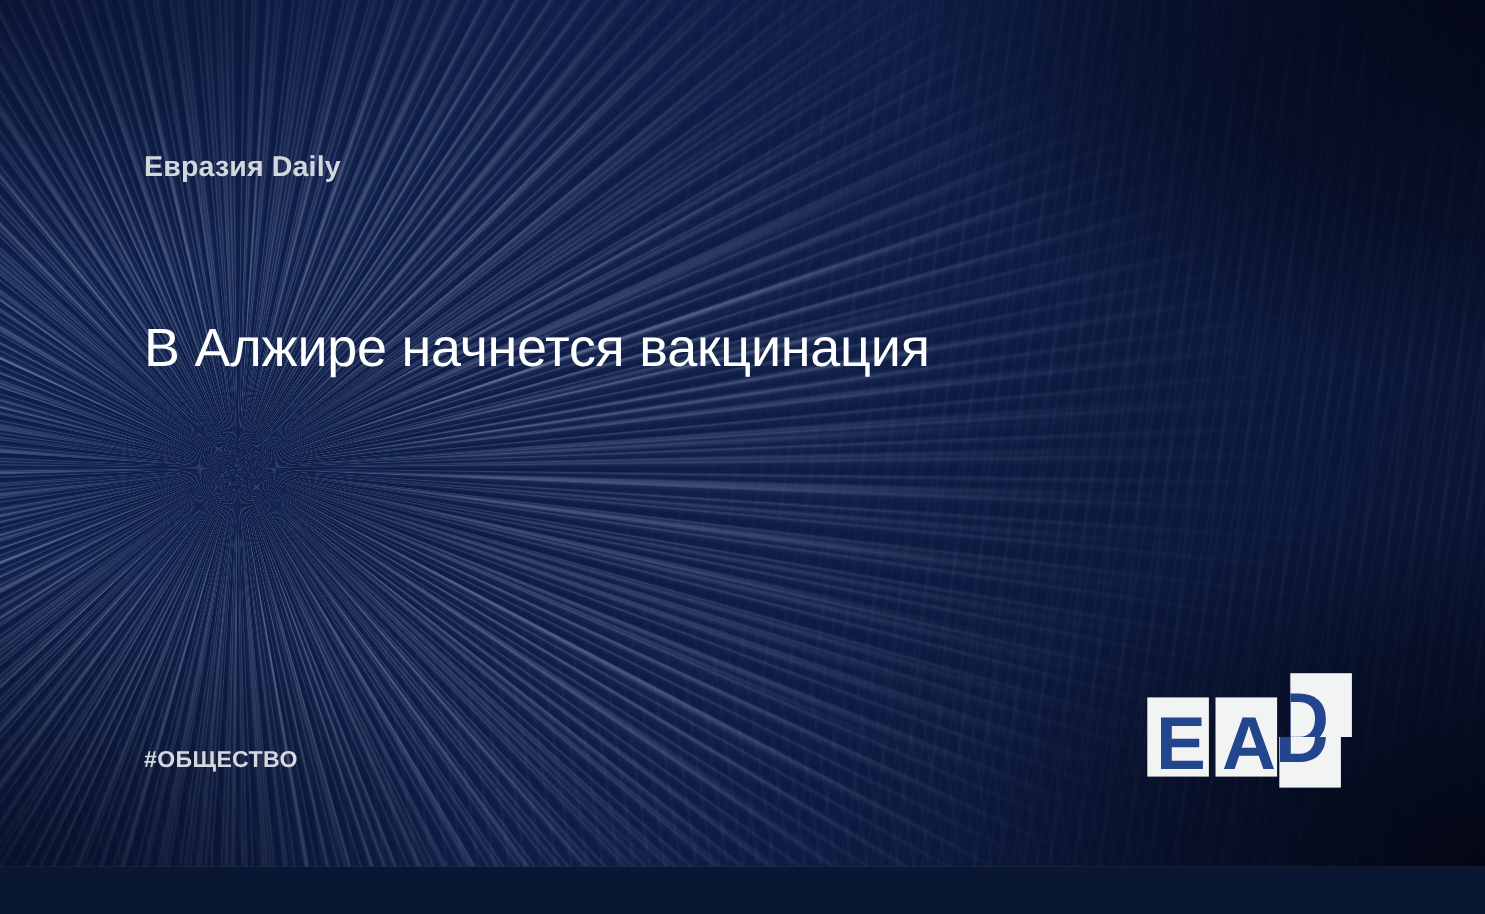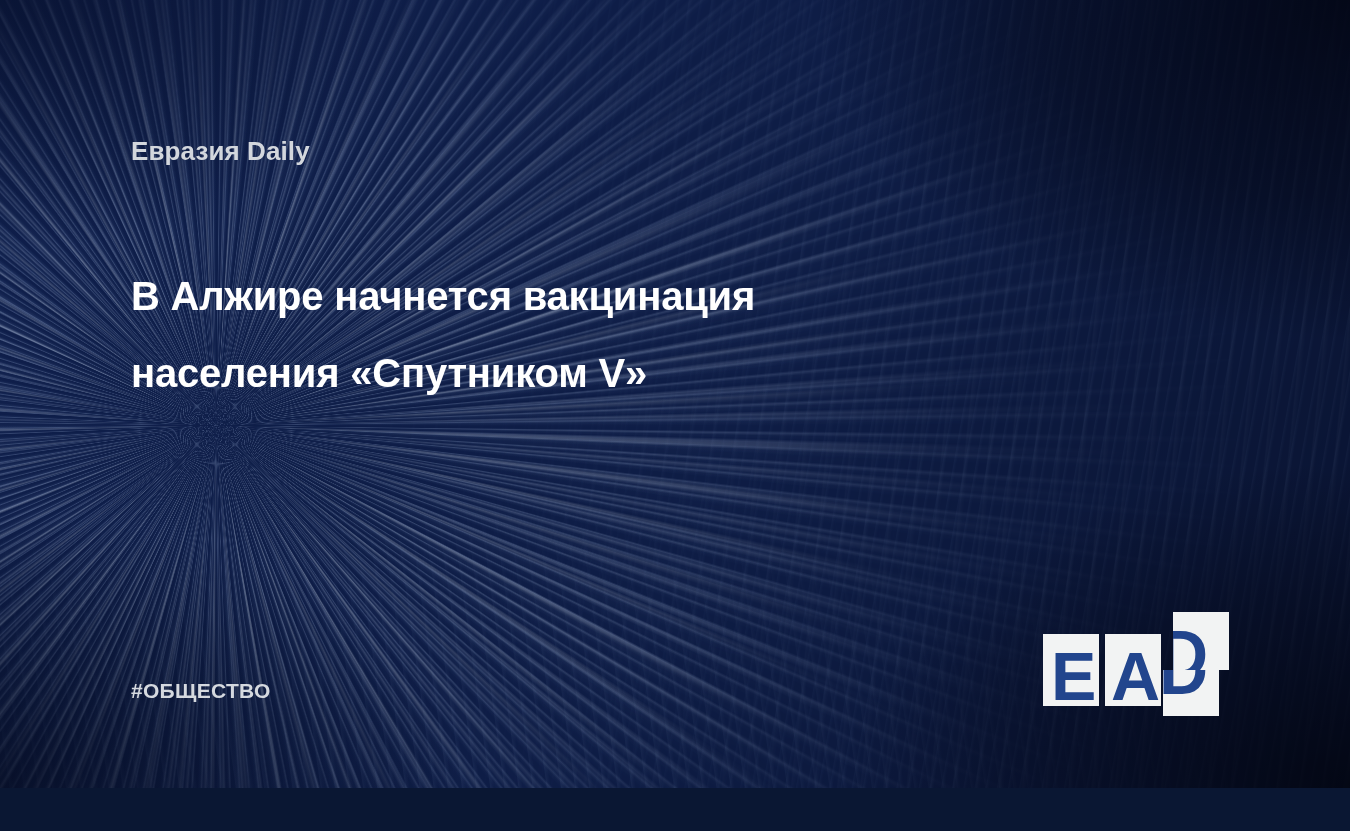--- a/index.html
+++ b/index.html
@@ -126,24 +126,24 @@
     font-size: 26px;
     font-weight: bold;
     color: #d3d7dd;
     letter-spacing: 0.1px;
     white-space: nowrap;
   }
 
   #headline {
     position: absolute;
     left: 131px;
-    top: 258px;
+    top: 279px;
     width: 900px;
-    font-size: 40px;
-    font-weight: bold;
+    font-size: 49px;
+    font-weight: normal;
     color: #ffffff;
     line-height: 77px;
     letter-spacing: -0.2px;
   }
   #headline .hl-line {
     display: block;
     white-space: nowrap;
   }
 
   #tag {
@@ -205,21 +205,20 @@
   <div class="bg-layer" id="bg-streaks-bottom"></div>
   <div class="bg-layer" id="bg-dark-corners"></div>
   <div class="bg-layer" id="bg-tint"></div>
 
   <div id="content">
 
     <div id="brand">Евразия Daily</div>
 
     <div id="headline">
       <span class="hl-line">В Алжире начнется вакцинация</span>
-      <span class="hl-line">населения «Спутником V»</span>
     </div>
 
     <div id="tag">#ОБЩЕСТВО</div>
 
     <div id="logo">
       <div class="logo-tile" id="logo-tile-e">
         <span class="logo-glyph">E</span>
       </div>
       <div class="logo-tile" id="logo-tile-a">
         <span class="logo-glyph">A</span>

